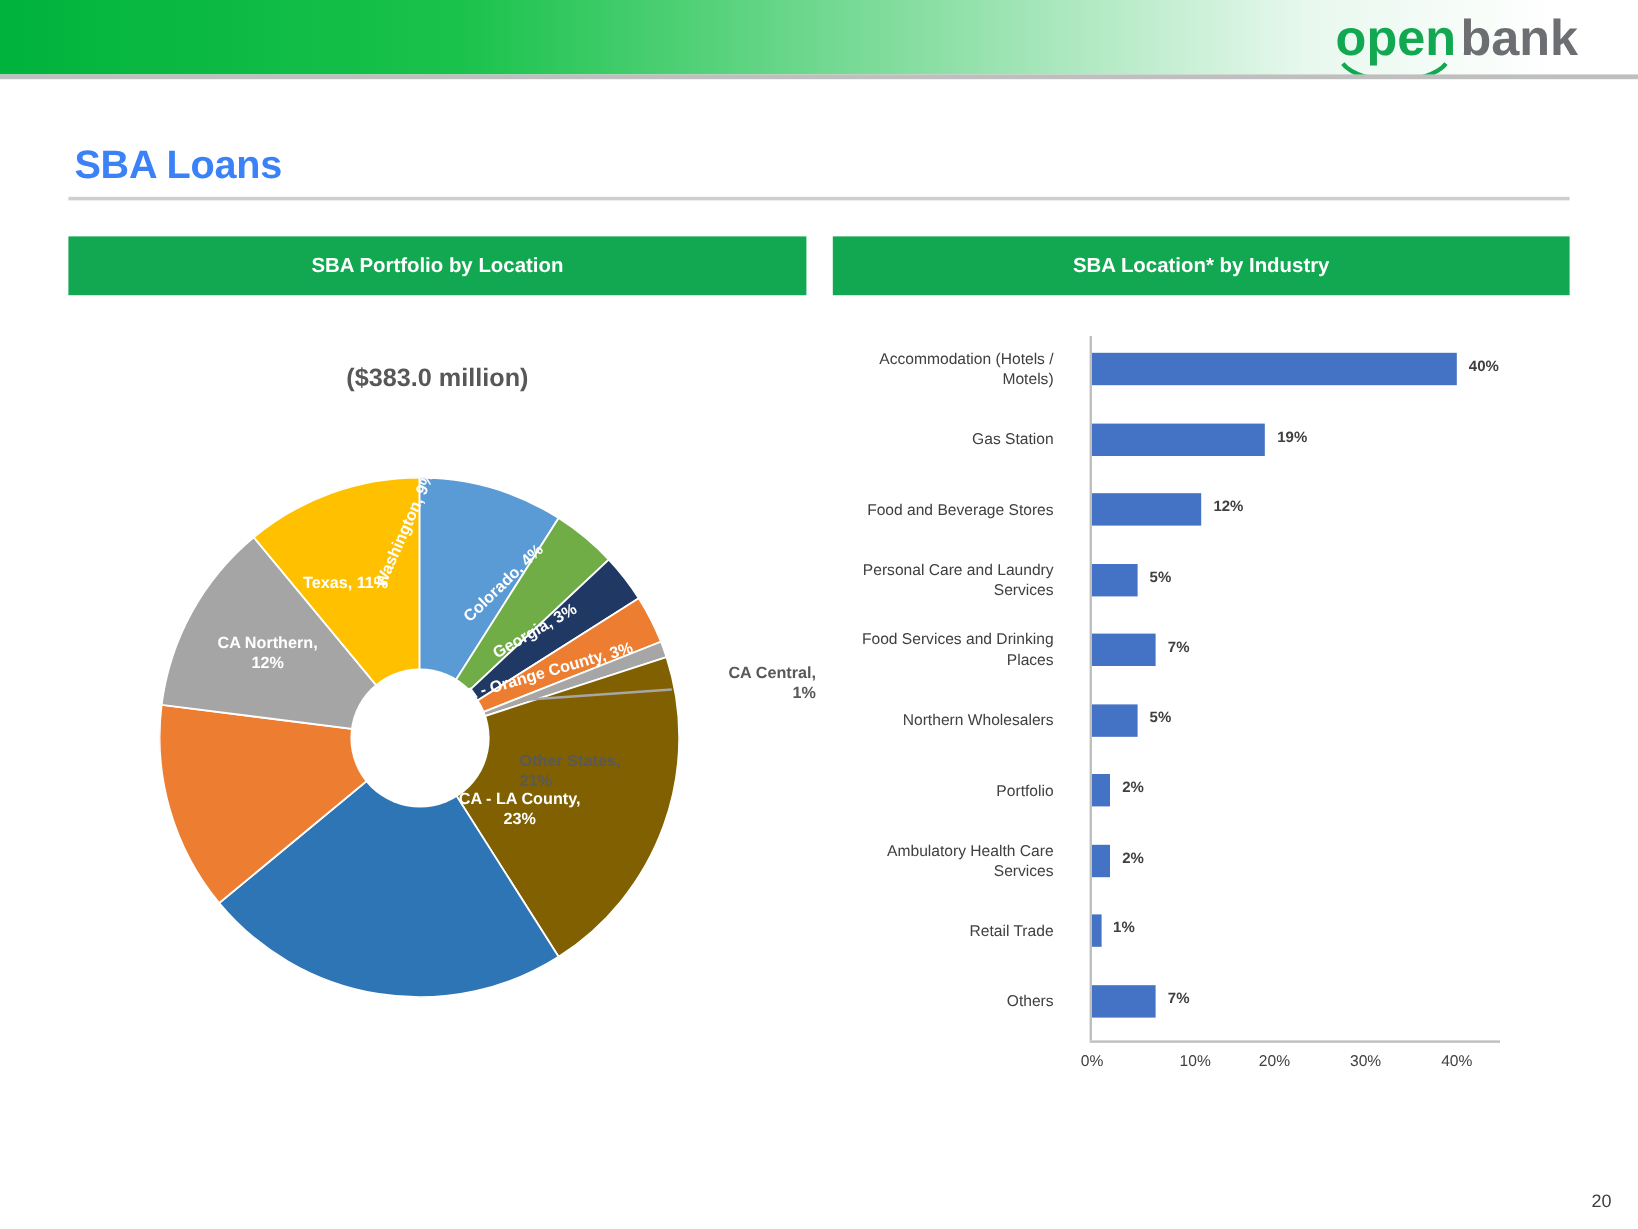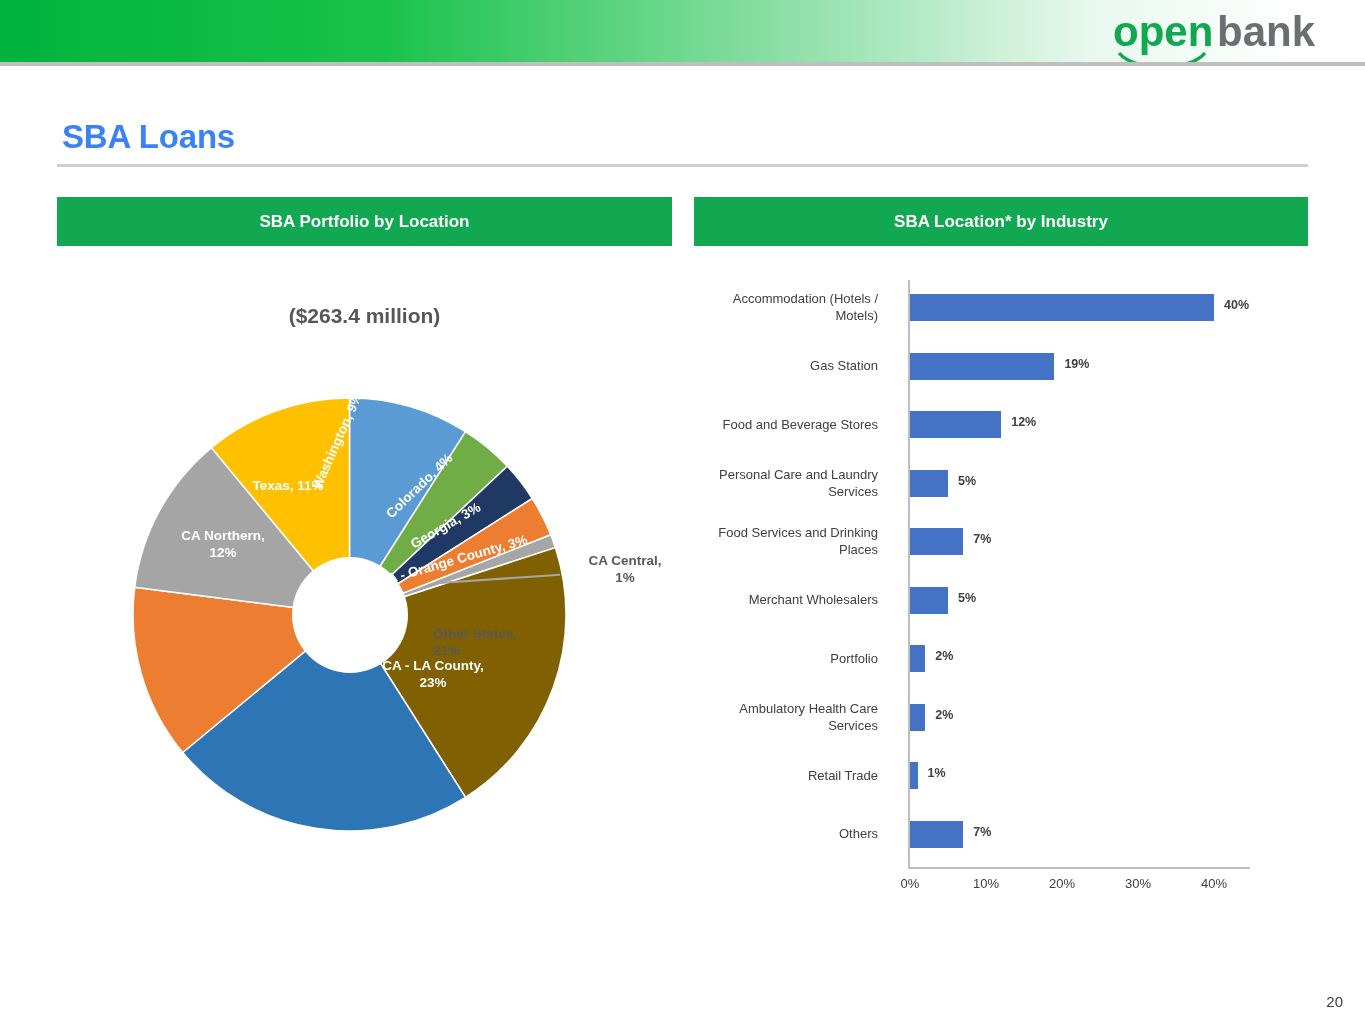--- a/index.html
+++ b/index.html
@@ -125,21 +125,21 @@
   </svg>
 </div>
 
 <div class="page-title">SBA Loans</div>
 <div class="title-rule"></div>
 
 <div class="panel-header" id="hdr-left">SBA Portfolio by Location</div>
 <div class="panel-header" id="hdr-right">SBA Location* by Industry</div>
 
 <div class="pie-caption">
-  <div class="line2">($263.4 million)</div>
+  <div class="line2">($383.0 million)</div>
 </div>
 
 <div class="donut-wrap">
   <svg class="donut" viewBox="0 0 433 433" xmlns="http://www.w3.org/2000/svg">
     <g id="slices">
         <path d="M 216.5 216.5 L 216.5 0 A 216.5 216.5 0 0 1 332.5065011129527 33.703004128813745 Z" fill="#5b9bd5" stroke="#ffffff" stroke-width="1.5"></path>
         <path d="M 216.5 216.5 L 332.5065011129527 33.703004128813745 A 216.5 216.5 0 0 1 374.32170783673564 68.29555156643892 Z" fill="#70ad47" stroke="#ffffff" stroke-width="1.5"></path>
         <path d="M 216.5 216.5 L 374.32170783673564 68.29555156643892 A 216.5 216.5 0 0 1 399.29699587118625 100.4934988870472 Z" fill="#1f3864" stroke="#ffffff" stroke-width="1.5"></path>
         <path d="M 216.5 216.5 L 399.29699587118625 100.4934988870472 A 216.5 216.5 0 0 1 417.7966091948064 136.80103434376718 Z" fill="#ed7d31" stroke="#ffffff" stroke-width="1.5"></path>
         <path d="M 216.5 216.5 L 417.7966091948064 136.80103434376718 A 216.5 216.5 0 0 1 422.40373577790075 149.59782071782388 Z" fill="#a6a6a6" stroke="#ffffff" stroke-width="1.5"></path>
@@ -159,21 +159,21 @@
   <div class="slice-label dark" style="left:300px; top:228px; width:160px; text-align:left;">Other States,
 21%</div>
   <div class="slice-label" style="left:230px; top:260px; width:140px;">CA - LA County,
 23%</div>
   <div class="slice-label" style="left:20px; top:130px; width:140px;">CA Northern,
 12%</div>
   <div class="slice-label" style="left:85px; top:80px; width:140px;">Texas, 11%</div>
 </div>
 
 <div class="leader" style="left:435px; top:578px; width:125px; transform:rotate(-4deg);"></div>
-<div class="slice-label dark" style="left:570px; top:553px; width:110px; text-align:center; font-size:13.5px;">CA Central,
+<div class="slice-label dark" style="left:570px; top:553px; width:110px; text-align:right; font-size:13.5px;">CA Central,
 1%</div>
 
 <div class="bar-chart">
   <div class="axis-line-v"></div>
   <div class="axis-line-h"></div>
   <div id="bar-rows">
       <div class="bar-row" style="top: 0px;">
         <div class="bar-cat">Accommodation (Hotels / Motels)</div>
         <div class="bar-track" style="width: 360px;">
           <div class="bar" style="left: 2px; width: 304px; background: rgb(68, 114, 196);"></div>
@@ -202,21 +202,21 @@
         </div>
       </div>
       <div class="bar-row" style="top: 234px;">
         <div class="bar-cat">Food Services and Drinking Places</div>
         <div class="bar-track" style="width: 360px;">
           <div class="bar" style="left: 2px; width: 53.2px; background: rgb(68, 114, 196);"></div>
           <div class="bar-val" style="left: 65.2px;">7%</div>
         </div>
       </div>
       <div class="bar-row" style="top: 292.5px;">
-        <div class="bar-cat">Merchant Wholesalers</div>
+        <div class="bar-cat">Northern Wholesalers</div>
         <div class="bar-track" style="width: 360px;">
           <div class="bar" style="left: 2px; width: 38px; background: rgb(68, 114, 196);"></div>
           <div class="bar-val" style="left: 50px;">5%</div>
         </div>
       </div>
       <div class="bar-row" style="top: 351px;">
         <div class="bar-cat">Portfolio</div>
         <div class="bar-track" style="width: 360px;">
           <div class="bar" style="left: 2px; width: 15.2px; background: rgb(68, 114, 196);"></div>
           <div class="bar-val" style="left: 27.2px;">2%</div>
@@ -239,20 +239,20 @@
       <div class="bar-row" style="top: 526.5px;">
         <div class="bar-cat">Others</div>
         <div class="bar-track" style="width: 360px;">
           <div class="bar" style="left: 2px; width: 53.2px; background: rgb(68, 114, 196);"></div>
           <div class="bar-val" style="left: 65.2px;">7%</div>
         </div>
       </div>
     </div>
   <div id="x-ticks">
       <div class="xtick" style="left: 210px;">0%</div>
-      <div class="xtick" style="left: 286px;">10%</div>
+      <div class="xtick" style="left: 296px;">10%</div>
       <div class="xtick" style="left: 362px;">20%</div>
       <div class="xtick" style="left: 438px;">30%</div>
       <div class="xtick" style="left: 514px;">40%</div>
     </div>
 </div>
 
 <div class="page-num">20</div>
 
 </body></html>

